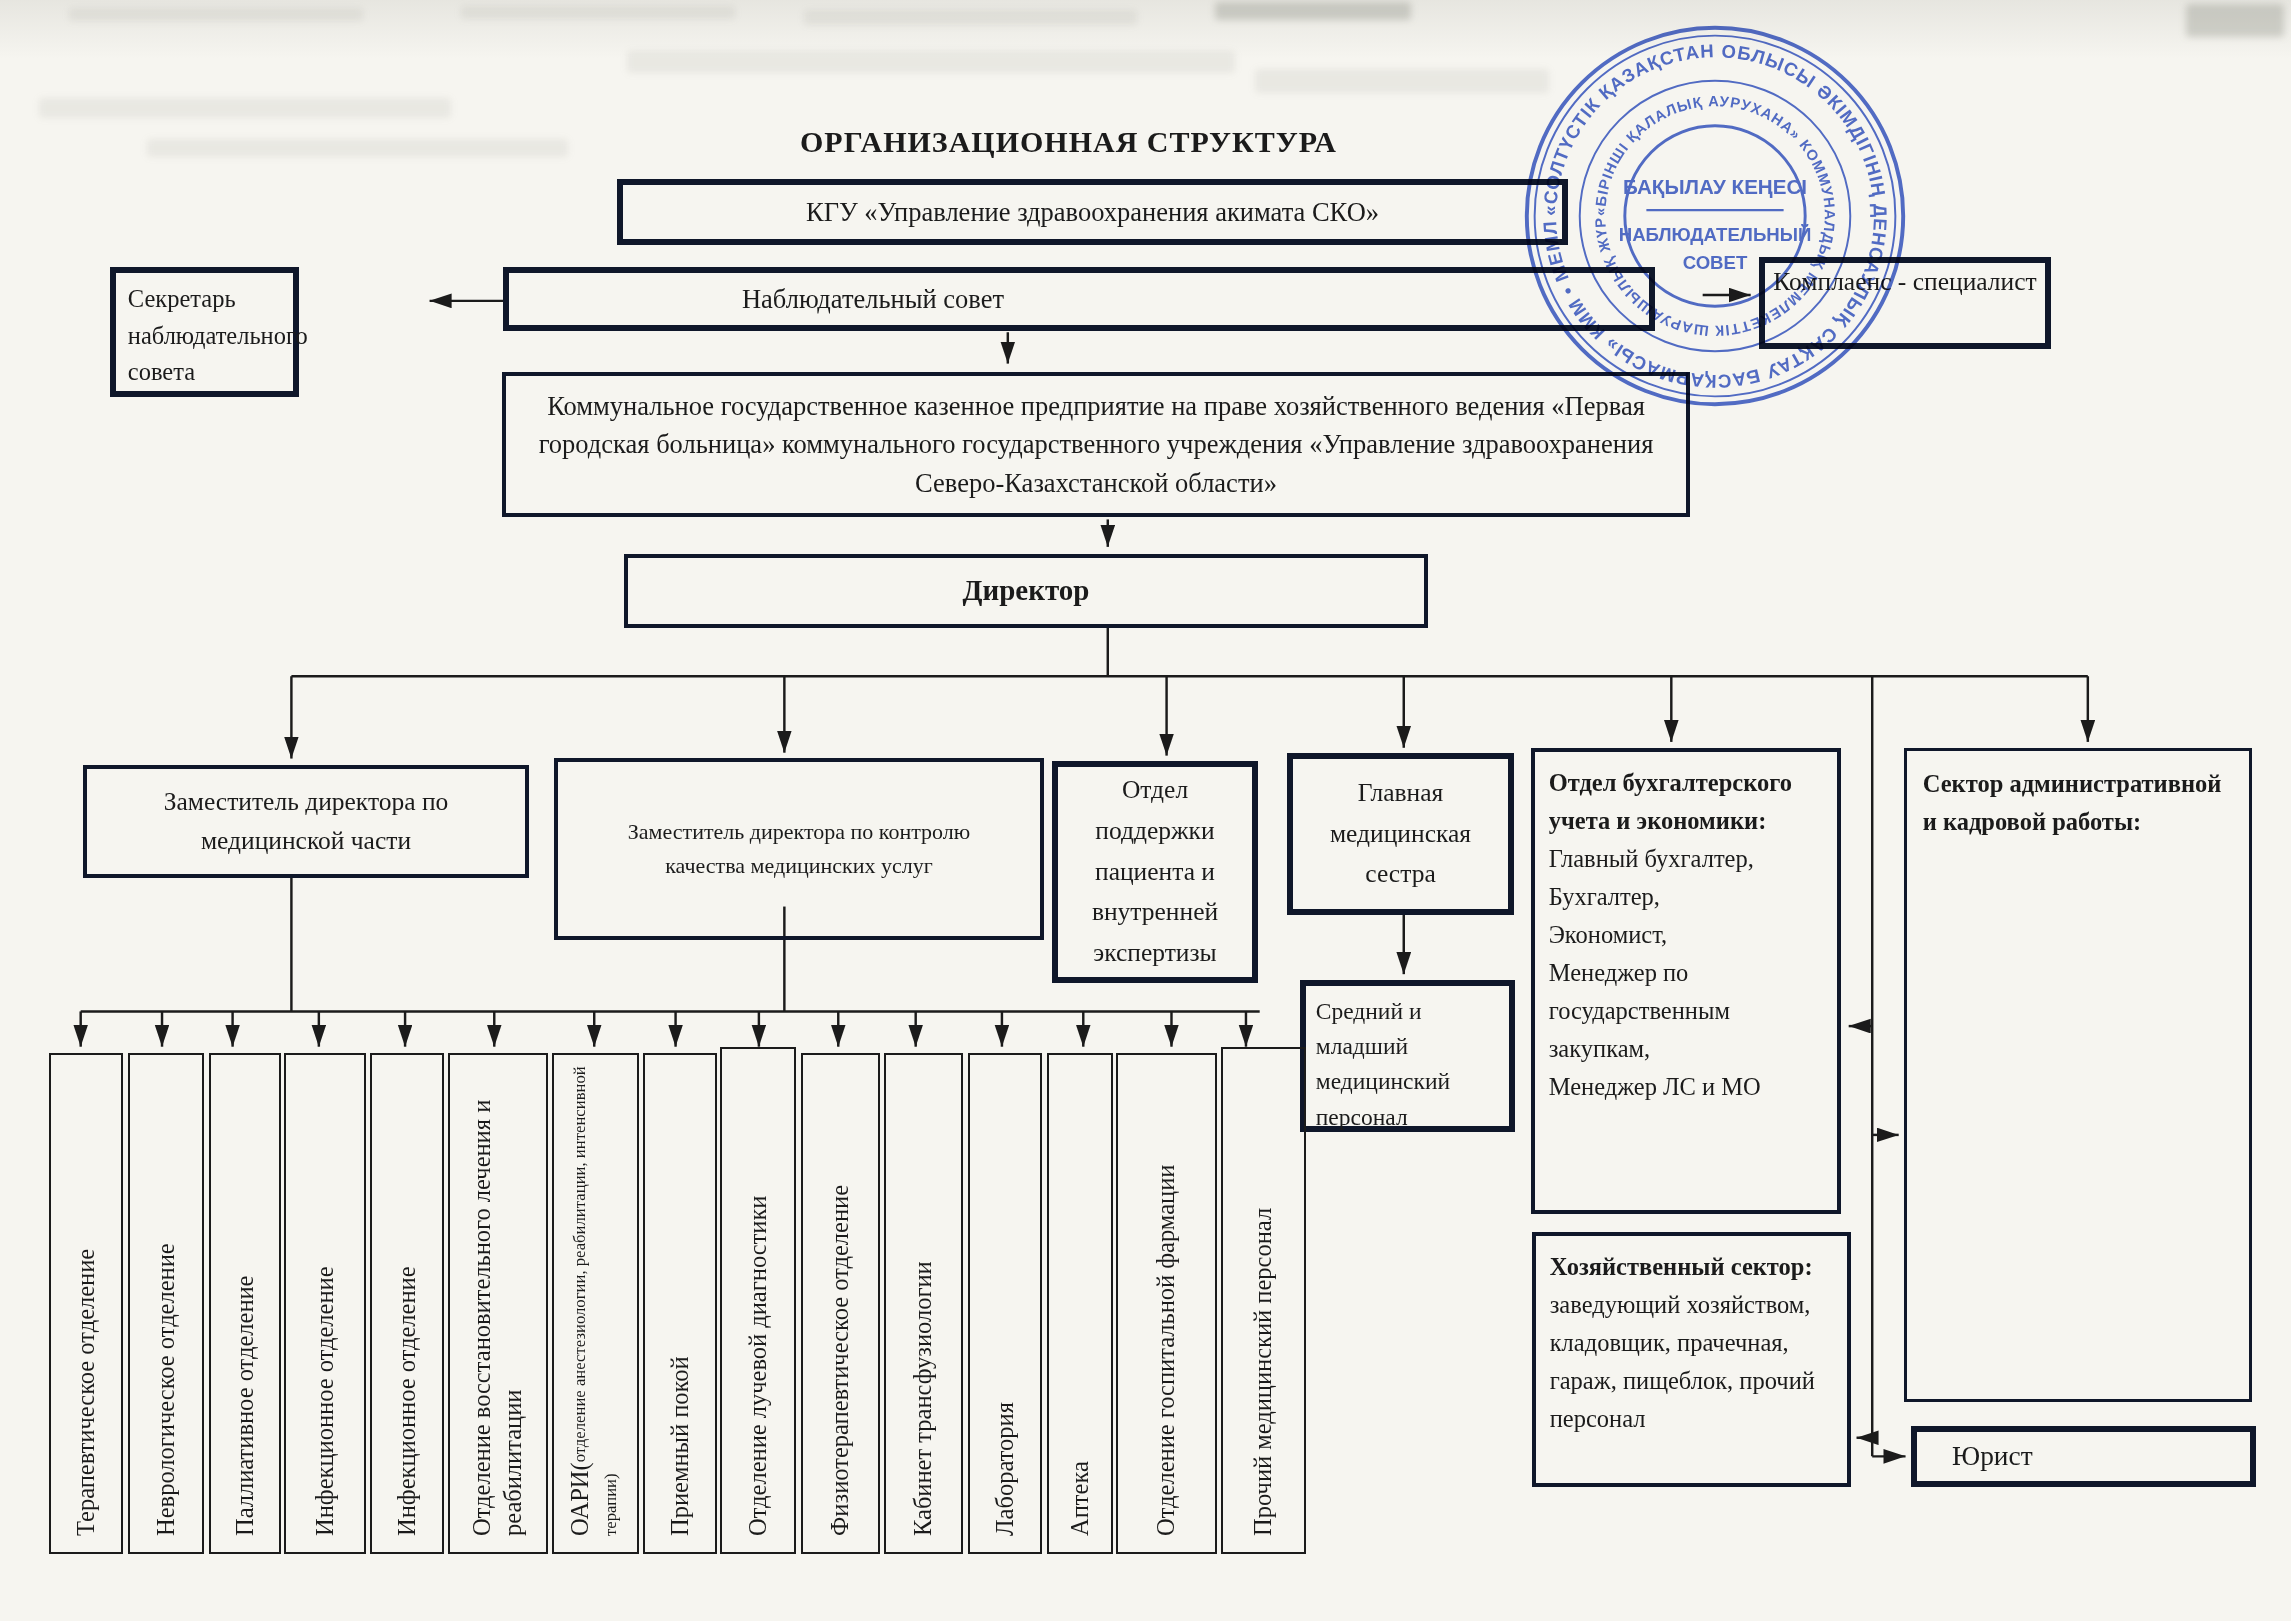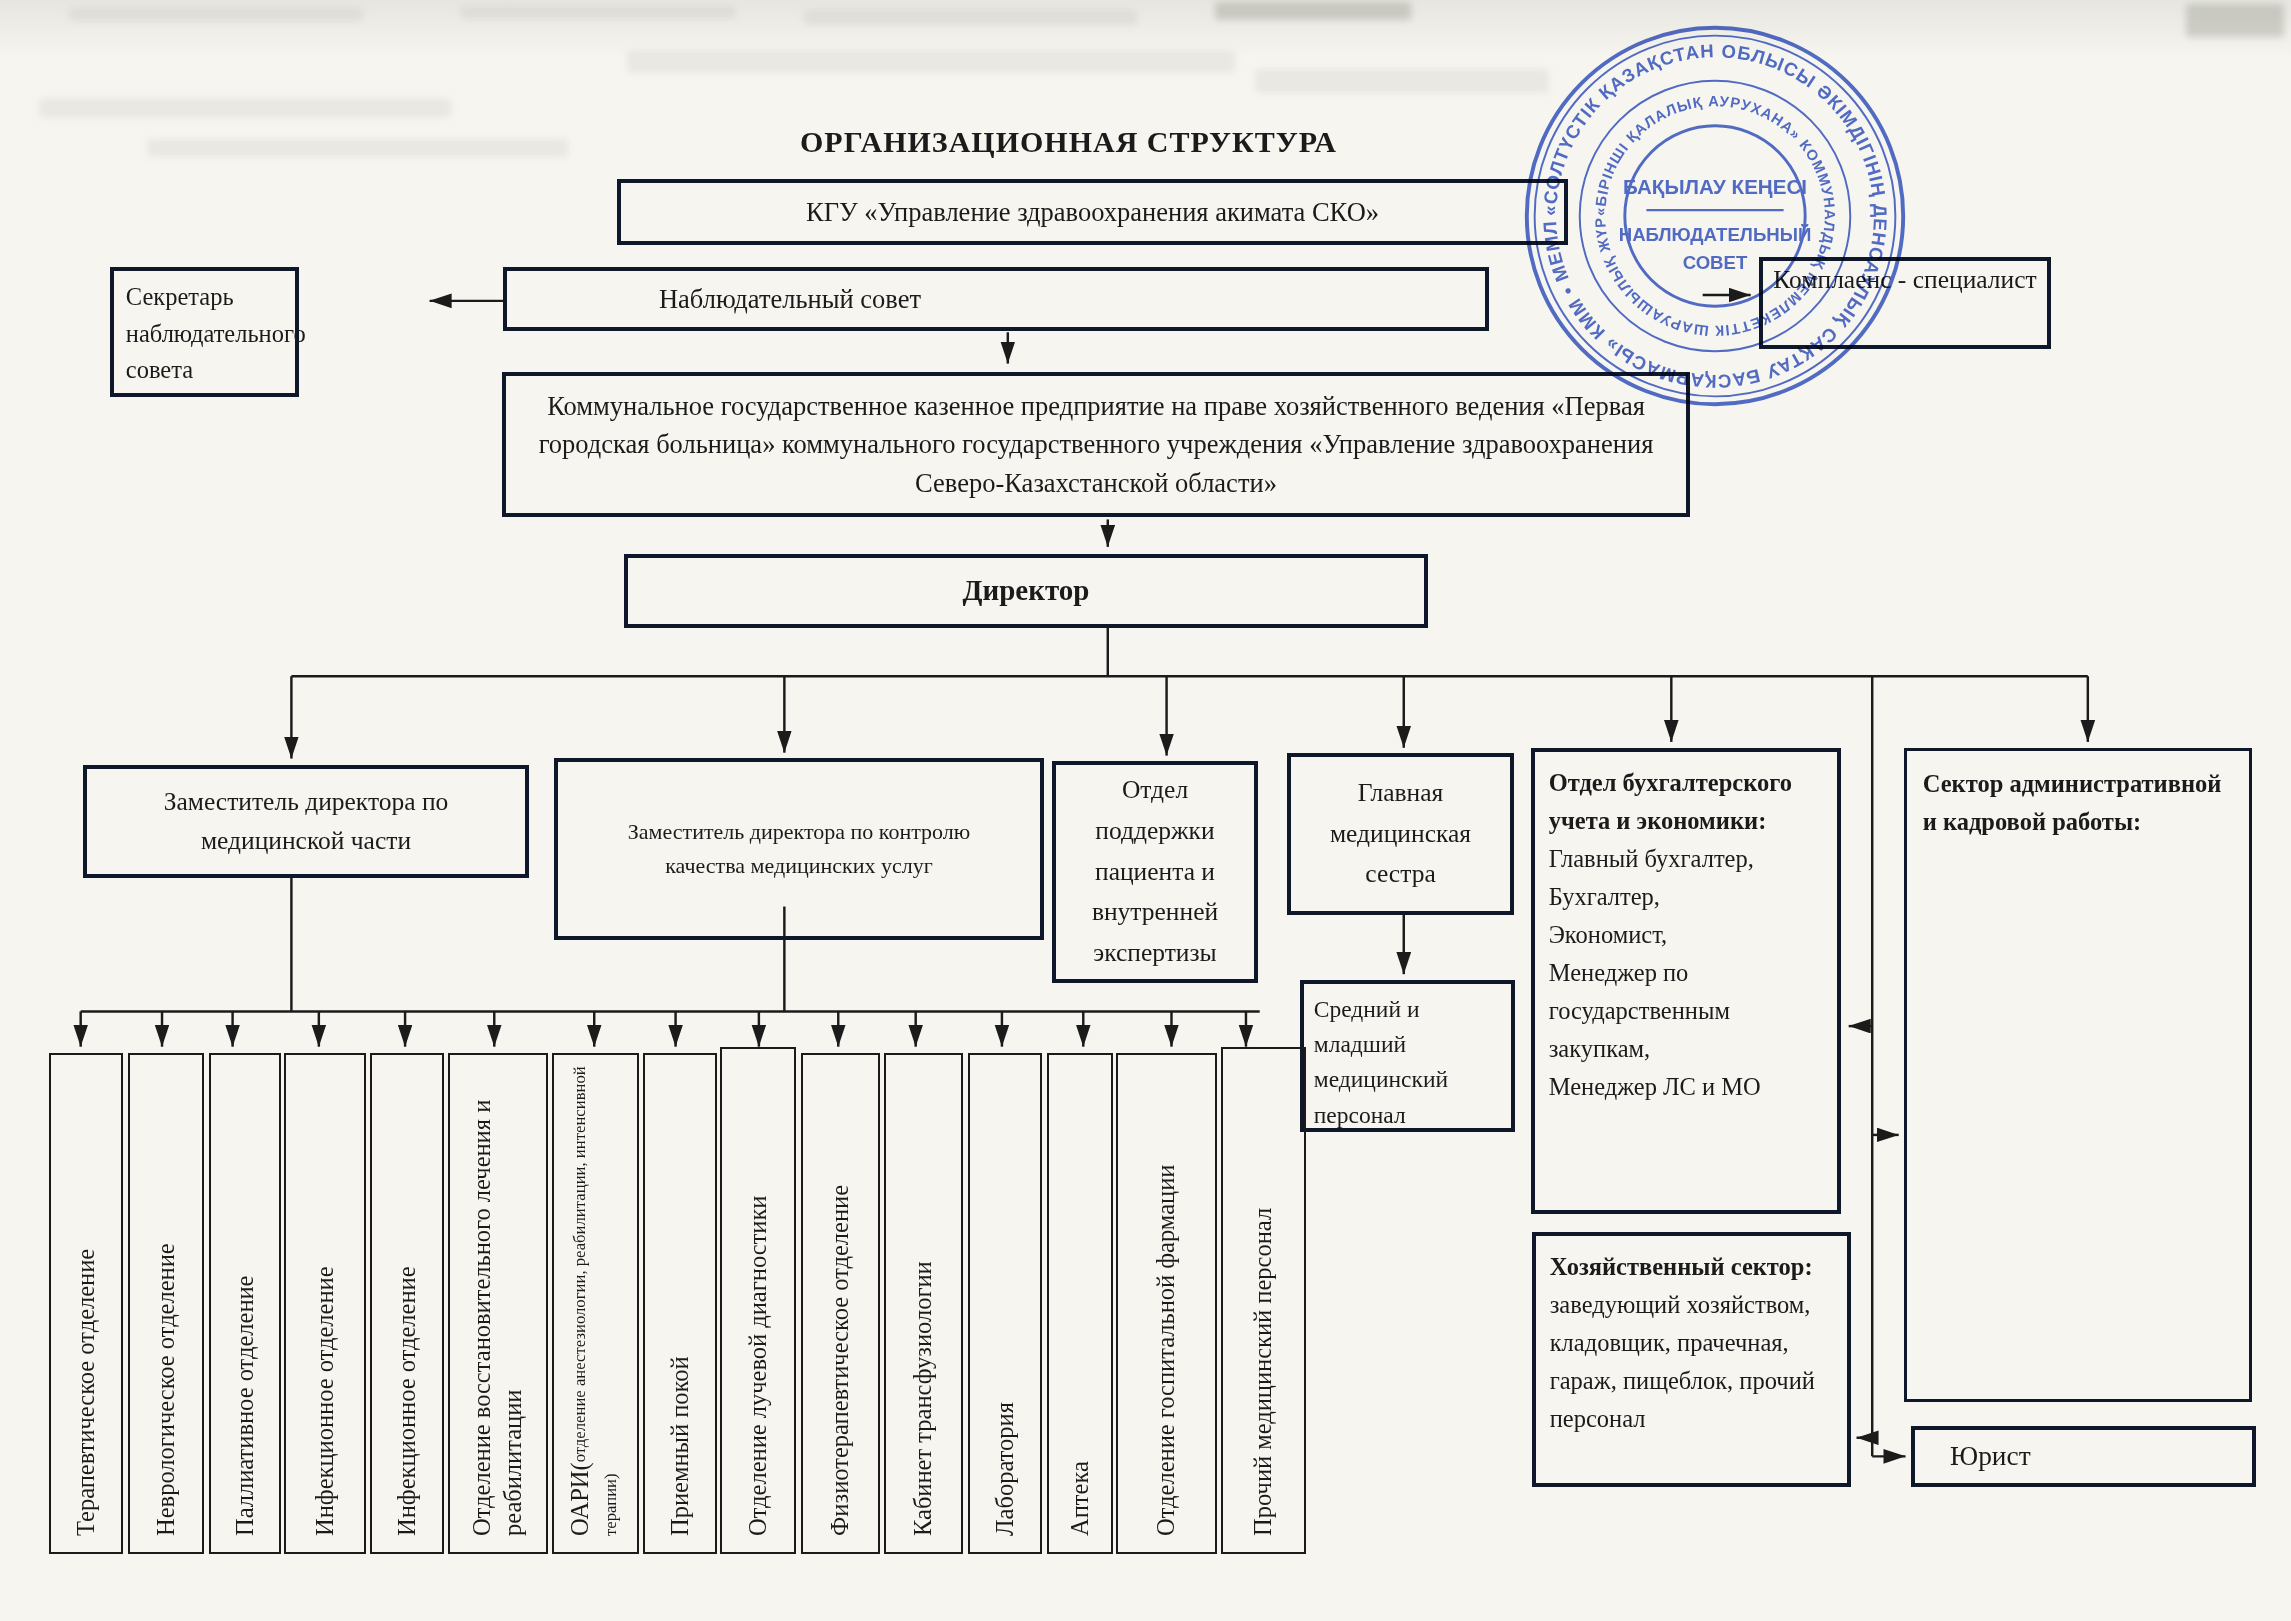--- a/index.html
+++ b/index.html
@@ -3,21 +3,21 @@
 <meta charset="utf-8">
 <style>
   html,body{margin:0;padding:0;background:#e8e6e0;}
   #page{position:relative;width:2292px;height:1621px;background:#f6f5f0;overflow:hidden;
         font-family:"Liberation Serif","DejaVu Serif",serif;color:#1b1b1b;}
   #page::before{content:"";position:absolute;inset:0;
         background:linear-gradient(180deg,rgba(160,160,150,.18),rgba(160,160,150,0) 59px);z-index:0;}
   .ghost{position:absolute;background:rgba(115,122,105,.10);filter:blur(3.9px);border-radius:3.9px;z-index:0;}
   .ghost.dark{background:rgba(80,85,75,.22);}
   svg.wires{position:absolute;left:0;top:0;z-index:1;}
-  .box{position:absolute;border:4px solid #0f172a;display:flex;align-items:center;justify-content:center;
+  .box{position:absolute;border:6px solid #0f172a;display:flex;align-items:center;justify-content:center;
        text-align:center;line-height:1.3;z-index:2;box-sizing:border-box;}
   .bold-box{border-width:4.9px;}
   .med-box{border-width:3.9px;}
   .leftalign{justify-content:flex-start;text-align:left;}
   .topalign{align-items:flex-start;}
   .preline{white-space:pre-line;}
   .blocktext{display:block;text-align:left;}
   .btitle{font-weight:bold;}
   
   .vbox{position:absolute;border:2px solid #1b1b1b;display:flex;justify-content:center;z-index:2;box-sizing:border-box;}
@@ -94,21 +94,21 @@
   </svg>
 
   <div id="title">ОРГАНИЗАЦИОННАЯ СТРУКТУРА</div>
 
   <div class="box" style="left:617px;top:179px;width:951px;height:66px;font-size:26.5px;">КГУ «Управление здравоохранения акимата СКО»</div>
 
   <div class="box leftalign topalign preline" style="left:110px;top:267px;width:189px;height:130px;font-size:24.5px;padding:7.8px 11.8px;line-height:1.5;">Секретарь
 наблюдательного
 совета</div>
 
-  <div class="box" style="left:503px;top:267px;width:986px;height:64px;font-size:26.5px;padding-right:412px;">Наблюдательный совет</div>
+  <div class="box" style="left:503px;top:267px;width:1152px;height:64px;font-size:26.5px;padding-right:412px;">Наблюдательный совет</div>
 
   <div class="box topalign" style="left:1759px;top:257px;width:292px;height:92px;font-size:25.5px;padding-top:2px;">Комплаенс - специалист</div>
 
   <div class="box bold-box" style="left:502px;top:372px;width:1188px;height:145px;font-size:26.5px;line-height:1.45;padding:13px 29px;">Коммунальное государственное казенное предприятие на праве хозяйственного ведения «Первая городская больница» коммунального государственного учреждения «Управление здравоохранения Северо-Казахстанской области»</div>
 
   <div class="box bold-box" style="left:624px;top:554px;width:804px;height:74px;font-size:29px;font-weight:bold;">Директор</div>
 
   <div class="box bold-box" style="left:83px;top:765px;width:446px;height:113px;font-size:25.5px;padding:0 27.4px;line-height:1.5;">Заместитель директора по медицинской части</div>
 
   <div class="box bold-box" style="left:554px;top:758px;width:490px;height:182px;font-size:22px;padding:0 33px;line-height:1.55;">Заместитель директора по контролю качества медицинских услуг</div>

